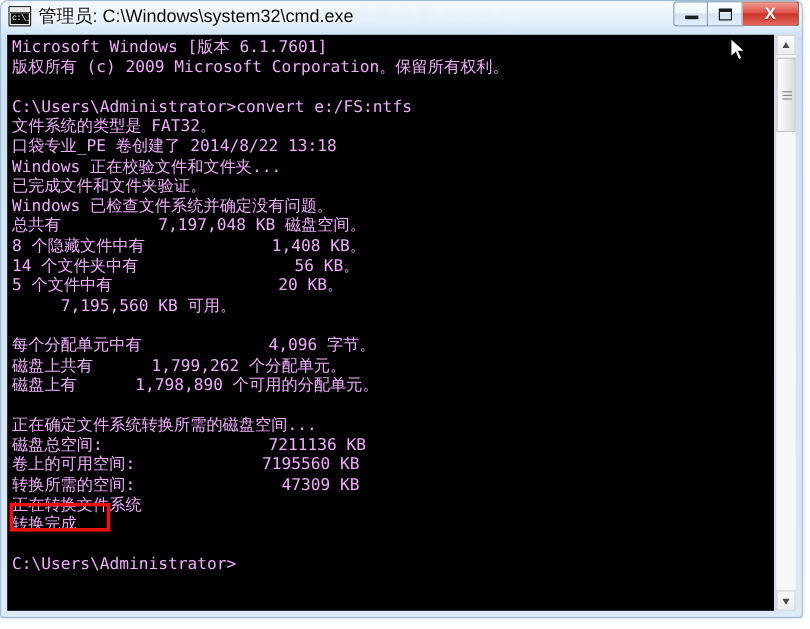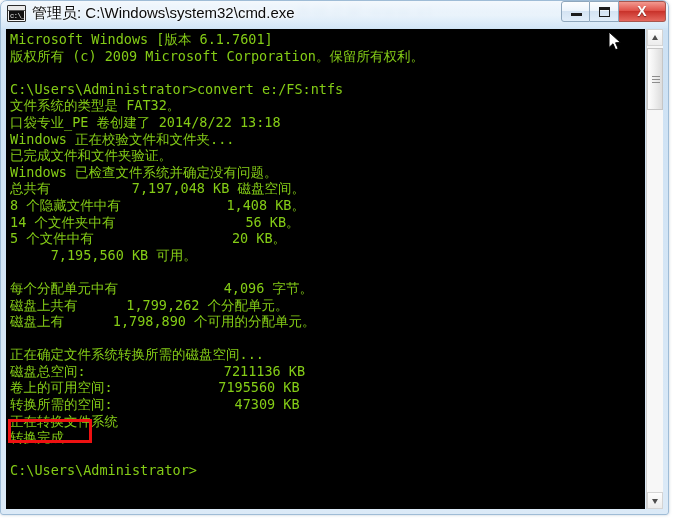--- a/index.html
+++ b/index.html
@@ -200,21 +200,21 @@
     position: absolute;
     left: 0; top: 0;
     width: 639px;
     height: 480px;
     background: #000000;
     overflow: hidden;
   }
   .console-text {
     position: absolute;
     left: 4px; top: 2px;
-    color: #84cc16;
+    color: #f0abfc;
     font-family: "DejaVu Sans Mono", "Liberation Mono", monospace;
     font-size: 13.5px;
     line-height: 16.6px;
     white-space: pre;
     letter-spacing: 0px;
   }
 
   
   .scrollbar {
     position: absolute;

